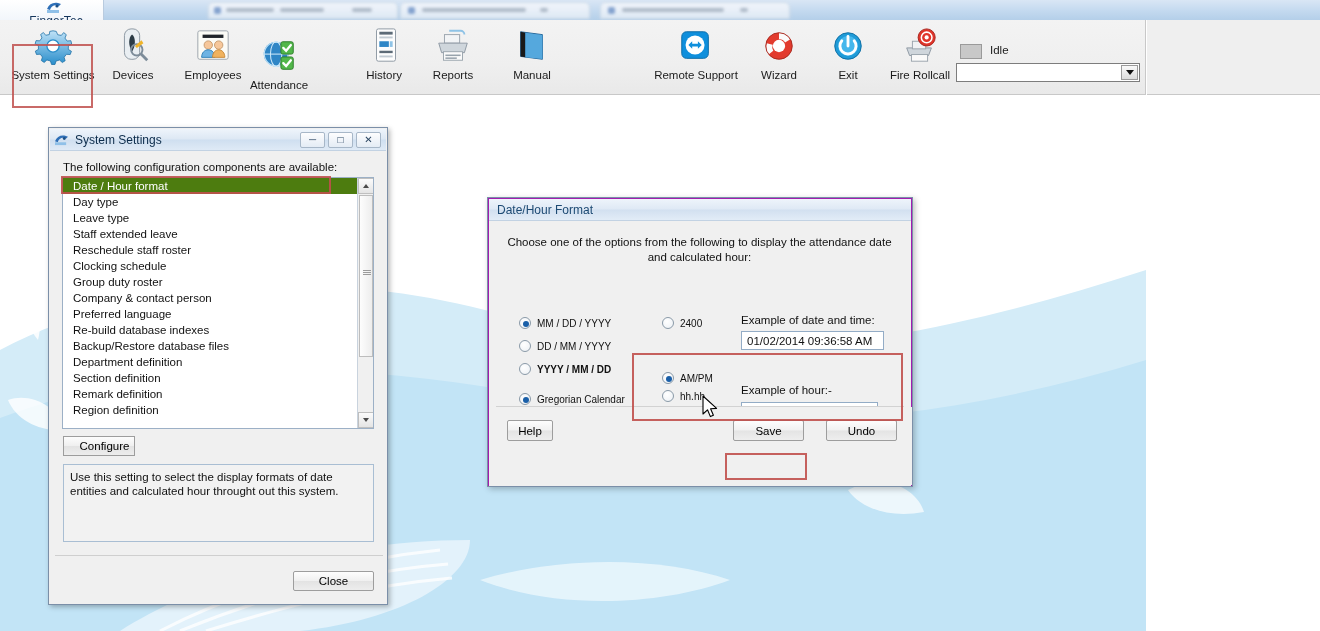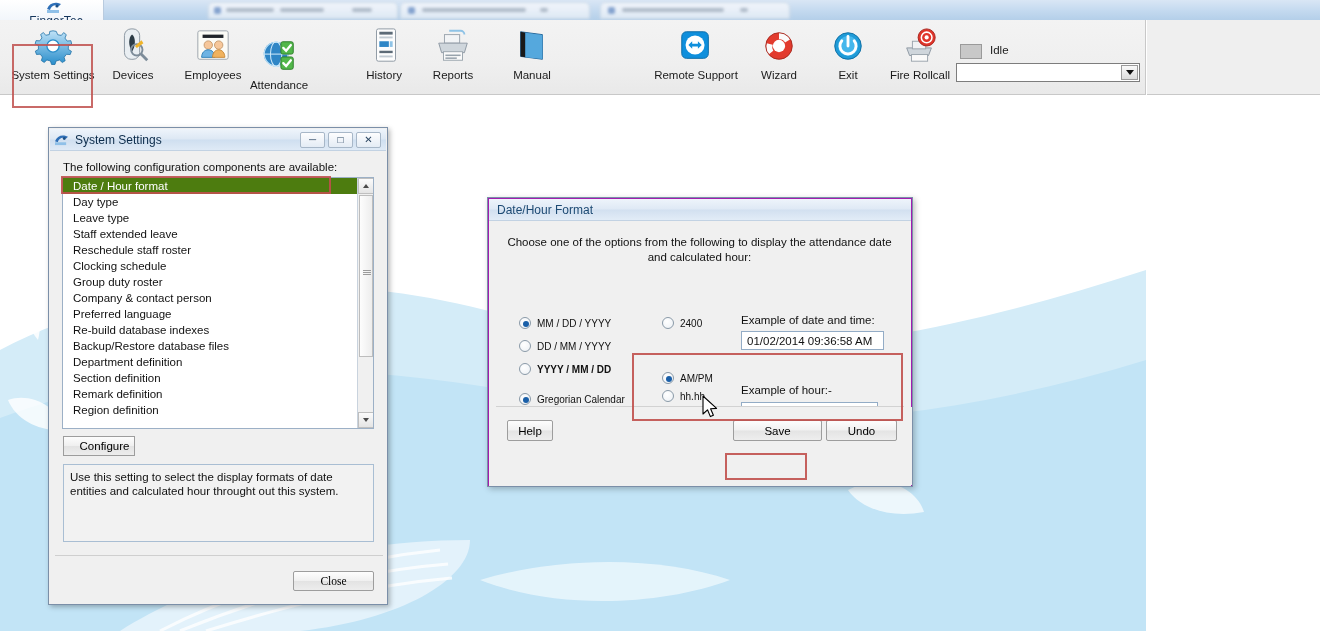--- a/index.html
+++ b/index.html
@@ -176,21 +176,21 @@
     background:#f2f2f2; border:1px solid #a9bed3; padding:5px 6px;
     font-size:11.5px; line-height:14px; color:#111;
   }
   #sys-footer {
     position:absolute; left:5px; top:404px; width:328px; height:1px; background:#cfcfcf;
   }
   #close-btn {
     position:absolute; left:243px; top:420px; width:81px; height:20px;
     background: linear-gradient(to bottom,#fdfdfd 0%,#f0f0f0 48%,#e3e3e3 52%,#ededed 100%);
     border:1px solid #9d9d9d; border-radius:2px;
-    font-size:11.5px; display:flex;align-items:center;justify-content:center;font-family:Liberation Serif, serif;
+    font-size:11.5px; display:flex;align-items:center;justify-content:center;
   }
   #sys-list-highlight {
     position:absolute; left:11px; top:25px; width:270px; height:18px;
     border:2px solid #b04a46; opacity:.9; pointer-events:none; z-index:12;
   }
 
   
   #dh-dlg {
     left: 487px; top: 177px; width: 426px; height: 290px;
     border: 1px solid #7b8fa8; background:#a21caf;
@@ -589,21 +589,21 @@
 
       <div style="position:absolute; left:252px; top:93px;" class="ex-label">Example of date and time:</div>
       <div class="ex-box" style="position:absolute; left:252px; top:110px; width:143px; height:19px;">01/02/2014 09:36:58 AM</div>
 
       <div style="position:absolute; left:252px; top:163px;" class="ex-label">Example of hour:-</div>
       <div class="ex-box" style="position:absolute; left:252px; top:181px; width:137px; height:21px;">09.36</div>
 
       <div id="dh-sep"></div>
       <div id="dh-footer">
         <div class="dh-btn" style="left:17px; top:13px; width:46px;">Help</div>
-        <div class="dh-btn" style="left:243px; top:13px; width:89px;">Save</div>
+        <div class="dh-btn" style="left:243px; top:13px; width:71px;">Save</div>
         <div class="dh-btn" style="left:336px; top:13px; width:71px;">Undo</div>
       </div>
     </div>
   </div>
 
   <div id="hour-highlight" style="border-color: rgb(192, 80, 77);"></div>
   <div id="save-highlight" style="border-color: rgb(192, 80, 77);"></div>
 
   <div id="mouse-cursor">
     <svg width="18" height="25" viewBox="0 0 18 25">

